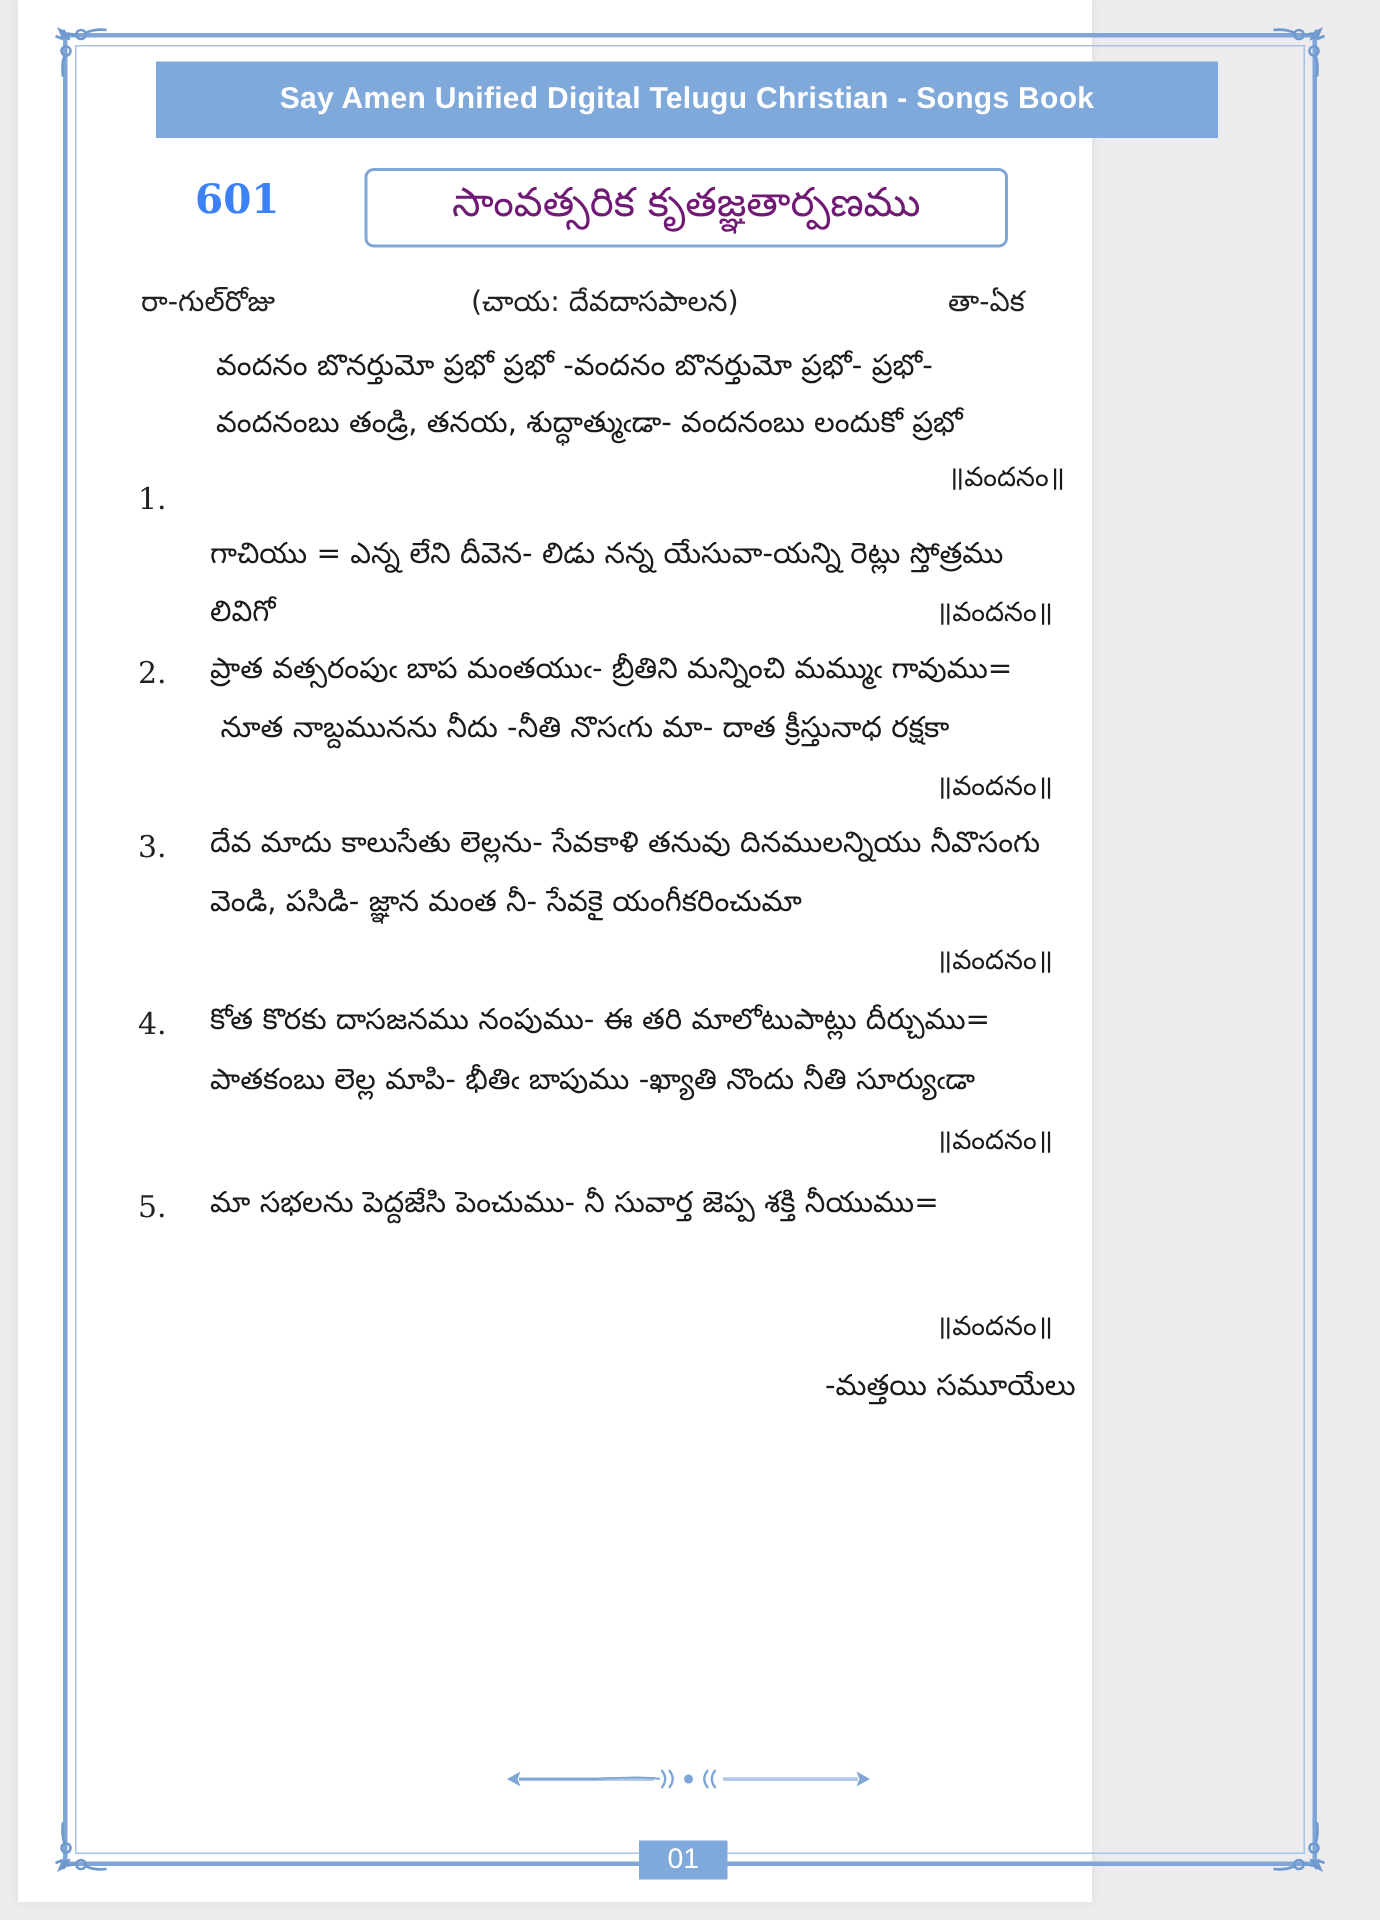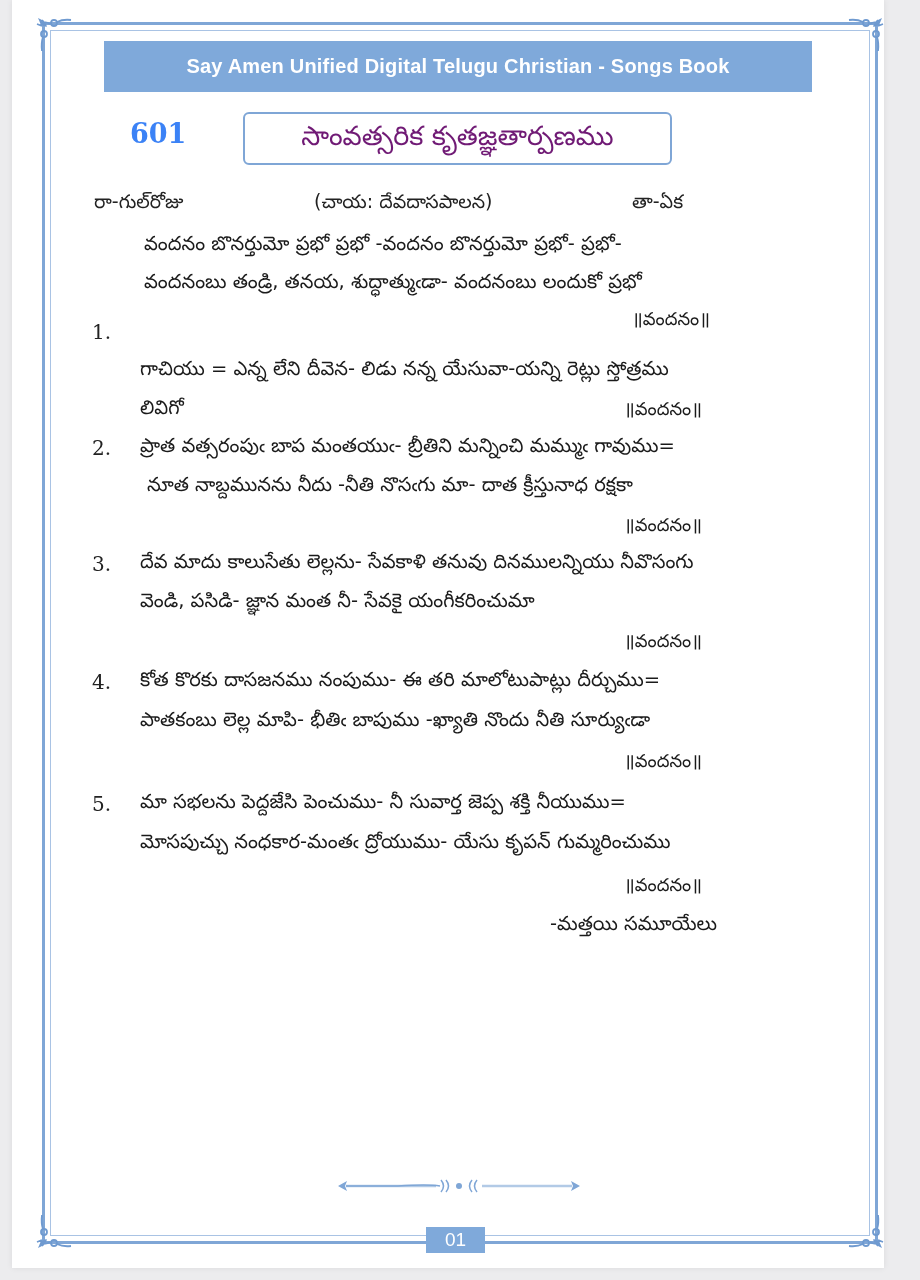--- a/index.html
+++ b/index.html
@@ -3,21 +3,21 @@
 <meta charset="utf-8">
 <style>
   html, body { margin: 0; padding: 0; }
   body {
     width: 920px; height: 1280px;
     background: #ececee;
     position: relative; overflow: hidden;
     font-family: "DejaVu Sans", sans-serif;
   }
   .page {
-    position: absolute; left: 12px; top: 0; width: 872px; height: 1268px;
+    position: absolute; left: 12px; top: 0; width: 716px; height: 1268px;
     background: #ffffff;
     box-shadow: 0 0 6px rgba(0,0,0,0.08);
   }
   
   .frame-outer {
     position: absolute; left: 30px; top: 22px; width: 836px; height: 1222px;
     border: 3px solid #7fa6d6; box-sizing: border-box;
   }
   .frame-inner {
     position: absolute; left: 38px; top: 30px; width: 820px; height: 1206px;
@@ -162,21 +162,20 @@
   <div class="line" style="left:128px; top:589px;">వెండి, పసిడి- జ్ఞాన మంత నీ- సేవకై యంగీకరించుమా</div>
   <div class="refrain-tag" style="left:612px; top:630px;">॥వందనం॥</div>
 
   <div class="vnum" style="top:670px;">4.</div>
   <div class="line" style="left:128px; top:708px;">పాతకంబు లెల్ల మాపి- భీతిఁ బాపుము -ఖ్యాతి నొందు నీతి సూర్యుఁడా</div>
   <div class="line" style="left:128px; top:668px;">కోత కొరకు దాసజనము నంపుము- ఈ తరి మాలోటుపాట్లు దీర్చుము=</div>
   <div class="refrain-tag" style="left:612px; top:750px;">॥వందనం॥</div>
 
   <div class="vnum" style="top:792px;">5.</div>
   <div class="line" style="left:128px; top:790px;">మా సభలను పెద్దజేసి పెంచుము- నీ సువార్త జెప్ప శక్తి నీయుము=</div>
-  <div class="line" style="left:128px; top:830px;">మోసపుచ్చు నంధకార-మంతఁ ద్రోయుము- యేసు కృపన్ గుమ్మరించుము</div>
   <div class="refrain-tag" style="left:612px; top:874px;">॥వందనం॥</div>
 
   <div class="line" style="left:538px; top:912px;">-మత్తయి సమూయేలు</div>
 
   <div class="divider">
     <svg viewBox="0 0 246 24" width="246" height="24">
       <g fill="#7fa6d6" stroke="#7fa6d6">
         <path d="M2 12 l9 -5 l-2 5 l2 5 z" stroke="none"></path>
         <path d="M10 12 h52 q30 -2 42 0" stroke-width="1.5" fill="none"></path>
         <path d="M10 12 h90" stroke-width="2.5" fill="none" opacity="0.6"></path>

